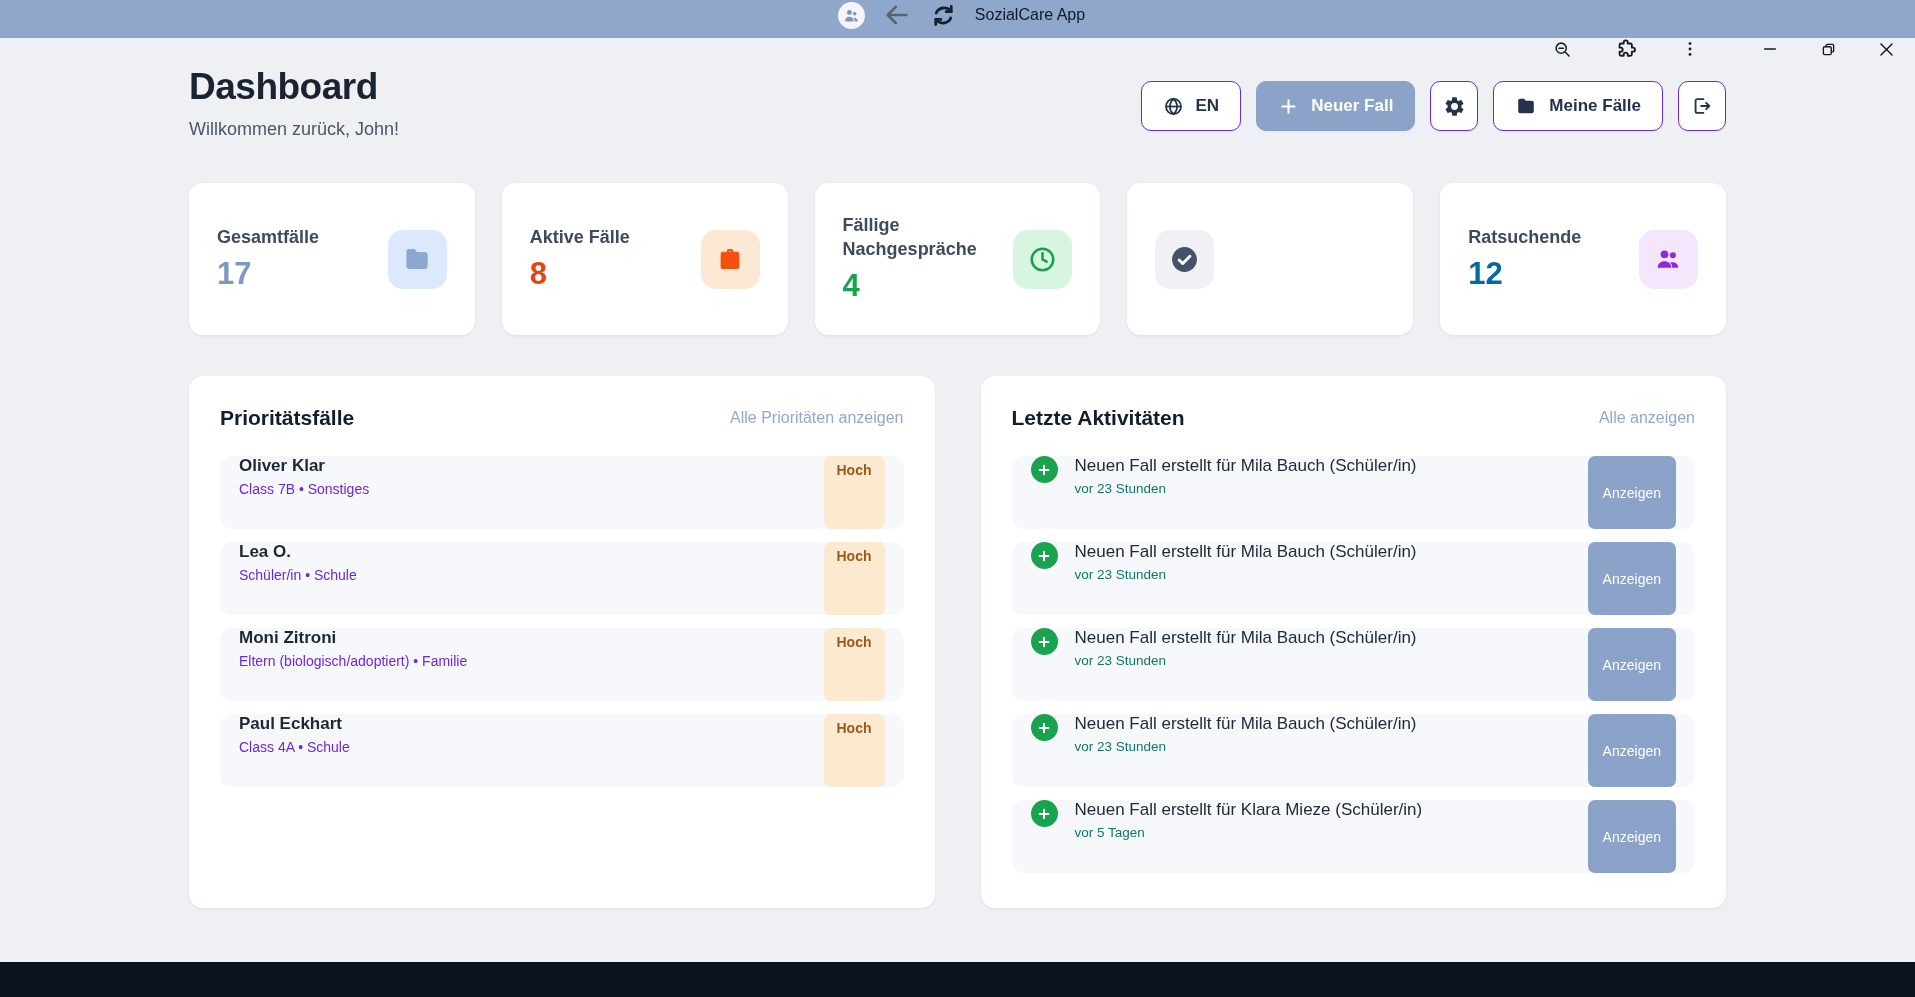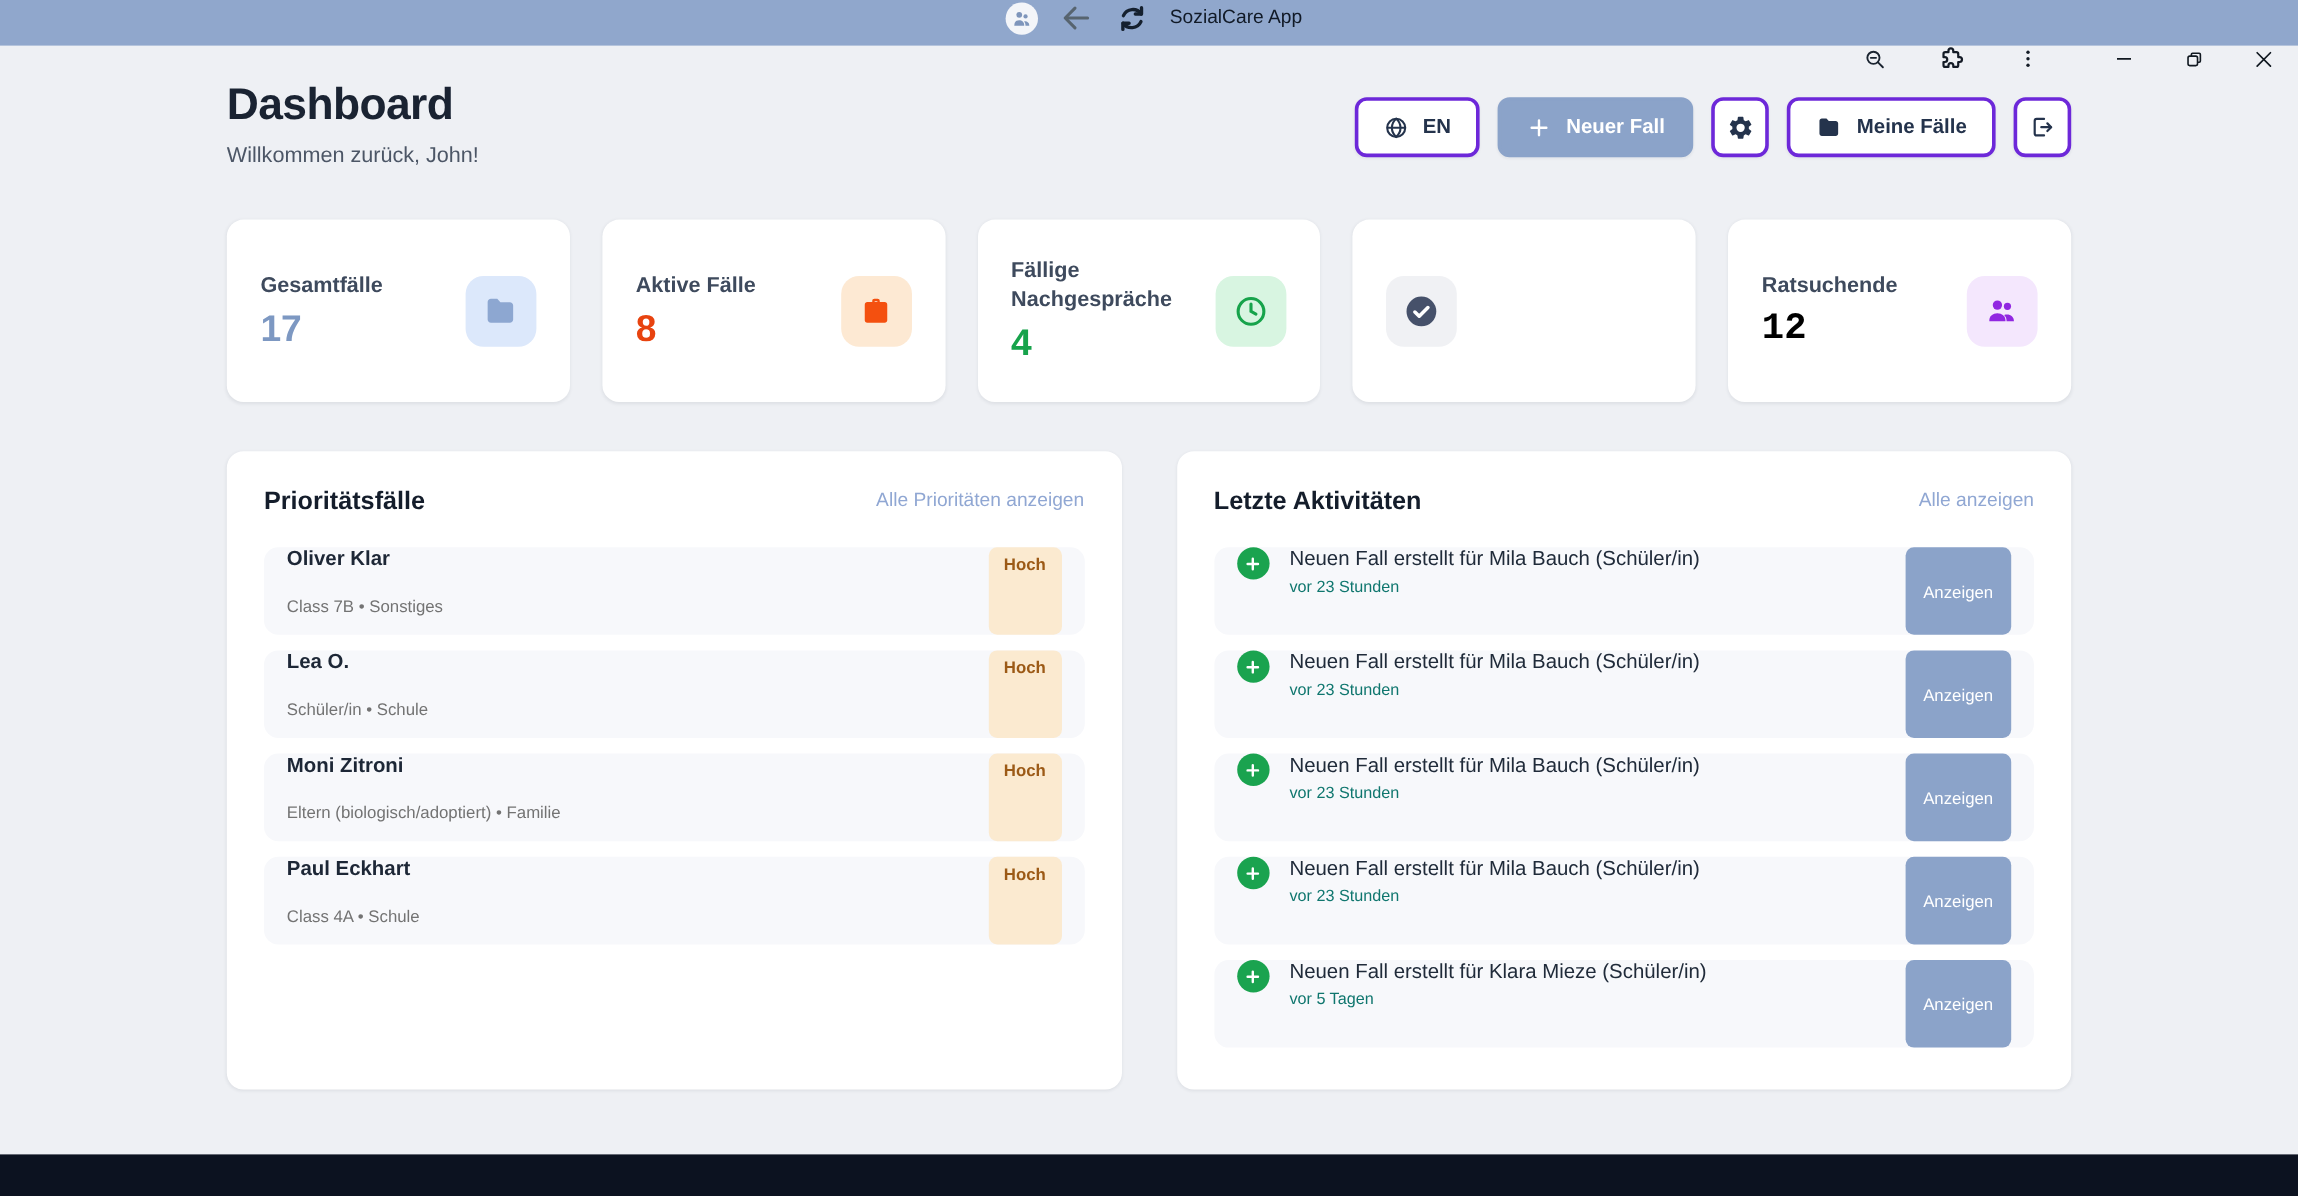--- a/index.html
+++ b/index.html
@@ -38,21 +38,21 @@
 
   
   .main { padding:0 189px; }
   .header-row { display:flex; justify-content:space-between; align-items:flex-start; padding-top:28px; }
   .page-title { font-size:37px; font-weight:700; color:#1a2332; letter-spacing:-0.5px; }
   .page-subtitle { margin-top:11px; font-size:18px; color:#4c5666; }
 
   .actions { display:flex; gap:15px; align-items:center; margin-top:15px; }
   .btn {
     height:50px; border-radius:10px; background:#fff;
-    border:3px solid #6d28d9; box-shadow:0 1px 2px rgba(20,30,50,.05);
+    border:1px solid #6d28d9; box-shadow:0 1px 2px rgba(20,30,50,.05);
     display:flex; align-items:center; gap:12px; padding:0 21px;
     font-size:17px; color:#24334c; font-weight:600; cursor:pointer; white-space:nowrap;
   }
   .btn-primary { background:#8ba3c9; border-color:#8ba3c9; color:#fff; }
   .btn-square { width:48px; padding:0; justify-content:center; }
 
   
   .stats-row { display:flex; gap:27px; margin-top:43px;justify-content:center; }
   .stat-card {
     flex:1; height:152px; background:#fff; border-radius:14px;
@@ -76,21 +76,21 @@
   .panel-head { display:flex; justify-content:space-between; align-items:center; }
   .panel-title { font-size:21px; font-weight:700; color:#141d2b; }
   .panel-link { font-size:16px; color:#90a7d3; font-weight:500; cursor:pointer; }
   .rows { margin-top:26px; display:flex; flex-direction:column; gap:13px; }
   .row {
     background:#f7f8fb; border-radius:12px; height:73px;
     display:flex; padding:0 19px; cursor:pointer;
   }
   .row-main { flex:1; min-width:0; }
   .p-name { font-size:17px; font-weight:700; color:#1d2736; }
-  .p-meta { font-size:14px; color:#737373; margin-top:21px; }
+  .p-meta { font-size:14px; color:#6d28d9; margin-top:5px; }
   .badge {
     background:#fbead0; color:#9c5a16; font-size:14px; font-weight:700;
     padding:6px 13px; border-radius:7px;
   }
   .a-icon {
     width:27px; height:27px; border-radius:50%; background:#1aa34f;
     display:flex; align-items:center; justify-content:center;
     margin-right:17px; flex-shrink:0;
   }
   .a-title { font-size:17px; color:#202b3a; }
@@ -289,21 +289,21 @@
               <path d="m7.8 12.4 2.8 2.7 5.6-5.6" fill="none" stroke="#ffffff" stroke-width="2.3" stroke-linecap="round" stroke-linejoin="round"></path>
             </svg>
           </span>
 
         </div>
       </div>
 
       <div class="stat-card">
         <div class="stat-text">
           <div class="stat-label">Ratsuchende</div>
-          <div class="stat-value" style="color: #000000; font-family: Liberation Mono, monospace;">12</div>
+          <div class="stat-value" style="color: #0369a1;">12</div>
         </div>
         <div class="stat-icon-box" style="background-color: rgb(244, 231, 253); color: rgb(145, 39, 225);">
 
           <span>
             <svg width="30" height="30" viewBox="0 0 24 24" fill="currentColor">
               <circle cx="9.2" cy="8.2" r="3.1"></circle>
               <circle cx="15.9" cy="9" r="2.4"></circle>
               <path d="M3.8 18.6c0-2.9 2.4-4.9 5.4-4.9s5.4 2 5.4 4.9v.4H3.8z"></path>
               <path d="M15.3 19v-.4c0-1.5-.6-2.9-1.6-3.8.6-.2 1.2-.3 1.9-.3 2.6 0 4.6 1.7 4.6 4.2v.3z"></path>
             </svg>

